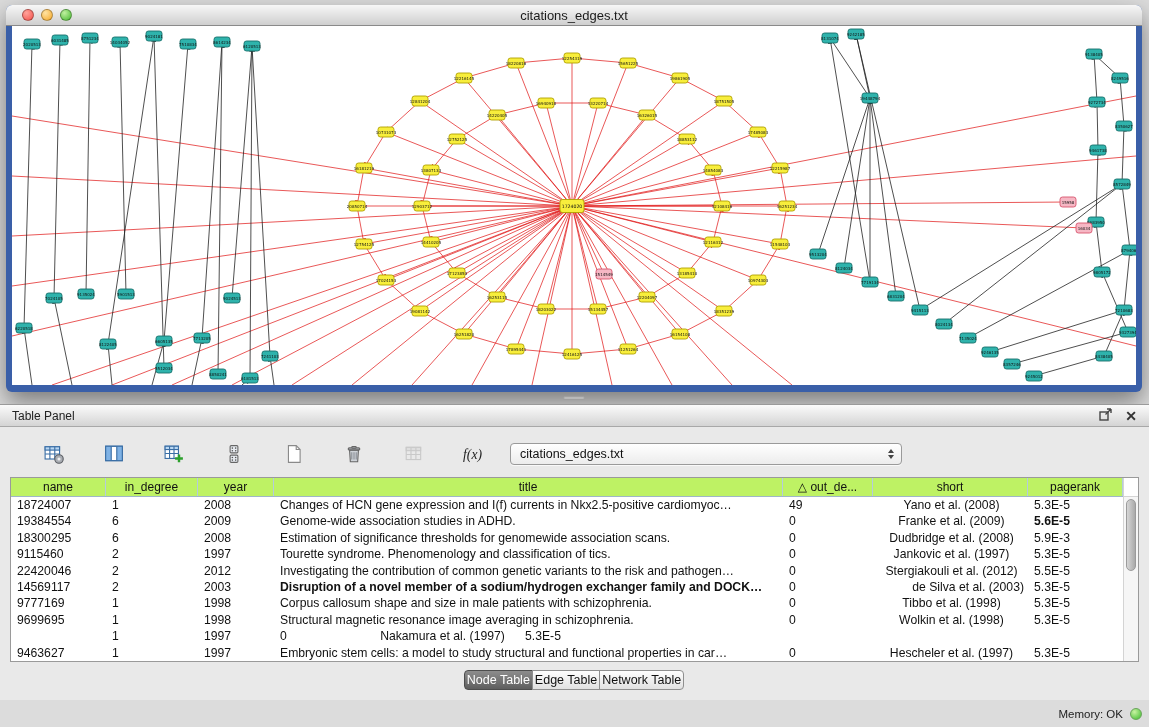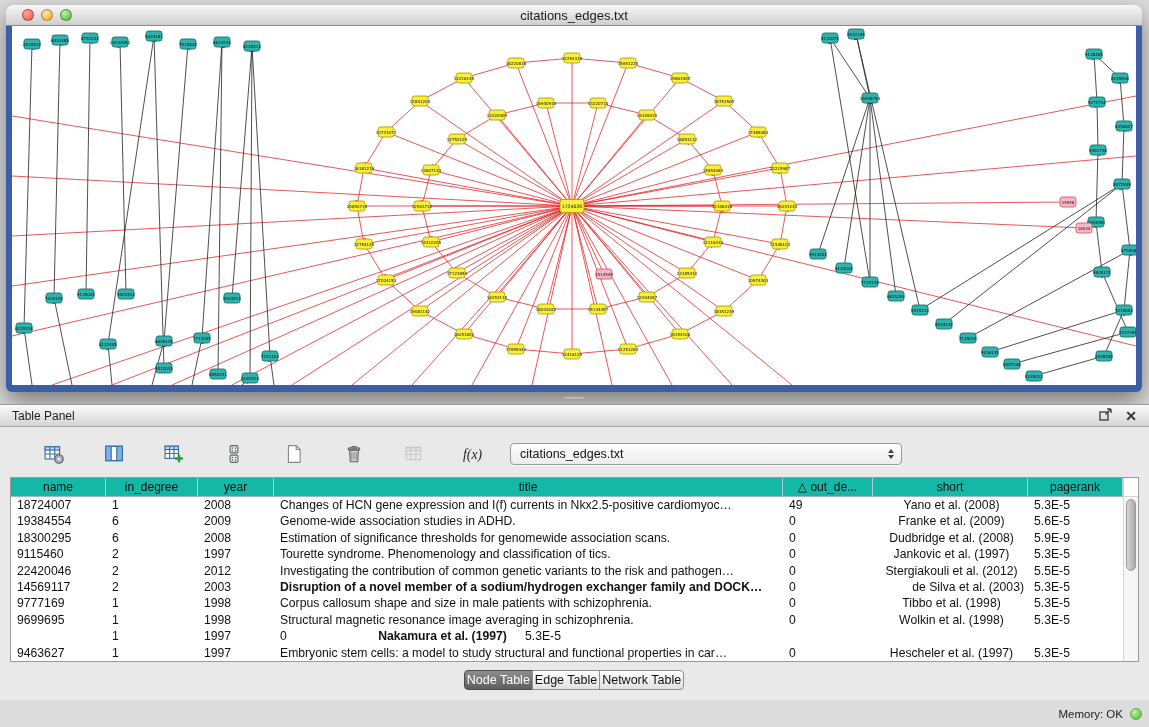--- a/index.html
+++ b/index.html
@@ -58,21 +58,21 @@
     padding:0 5px 0 9px; font-size:12.5px; color:#111;
     box-shadow:0 1px 0 rgba(255,255,255,.7);
   }
   .combo .val { flex:1; white-space:nowrap; overflow:hidden; }
   .stepper { display:flex; flex-direction:column; align-items:center; gap:2px; padding:0 2px; }
   .stepper .up   { width:0; height:0; border:3.5px solid transparent; border-bottom:4.5px solid #444; }
   .stepper .down { width:0; height:0; border:3.5px solid transparent; border-top:4.5px solid #444; }
 
   .table-wrap { position:relative; border:1px solid #9a9a9a; background:#fff; height:185px; overflow:hidden; }
   .tgrid { margin-right:15px; }
-  .thead { display:flex; height:19px; background:#14b8a6; border-bottom:1px solid #9fb6c8; }
+  .thead { display:flex; height:19px; background:#bef264; border-bottom:1px solid #9fb6c8; }
   .hcell {
     display:flex; align-items:center; justify-content:center;
     font-size:12px; color:#111; border-right:1px solid #b4cbdd;
     white-space:nowrap; overflow:hidden; flex-shrink:0;
   }
   .trow { display:flex; height:16.4px; background:#fff; }
   .tcell {
     font-size:12.2px; color:#111; padding:1px 4px 0 6px;
     white-space:nowrap; overflow:hidden; flex-shrink:0;
   }
@@ -766,30 +766,30 @@
               <div class="tcell center" style="width: 155px;">Yano et al. (2008)</div>
               <div class="tcell" style="width: 95px;">5.3E-5</div>
             </div>
             <div class="trow">
               <div class="tcell" style="width: 95px;">19384554</div>
               <div class="tcell" style="width: 92px;">6</div>
               <div class="tcell" style="width: 76px;">2009</div>
               <div class="tcell" style="flex: 1 1 0%;">Genome-wide association studies in ADHD.</div>
               <div class="tcell" style="width: 90px;">0</div>
               <div class="tcell center" style="width: 155px;">Franke et al. (2009)</div>
-              <div class="tcell" style="width: 95px;">5.6E-5</div>
+              <div class="tcell" style="width: 95px; font-weight: bold;">5.6E-5</div>
             </div>
             <div class="trow">
               <div class="tcell" style="width: 95px;">18300295</div>
               <div class="tcell" style="width: 92px;">6</div>
               <div class="tcell" style="width: 76px;">2008</div>
               <div class="tcell" style="flex: 1 1 0%;">Estimation of significance thresholds for genomewide association scans.</div>
               <div class="tcell" style="width: 90px;">0</div>
               <div class="tcell center" style="width: 155px;">Dudbridge et al. (2008)</div>
-              <div class="tcell" style="width: 95px;">5.9E-9</div>
+              <div class="tcell" style="width: 95px;">5.9E-3</div>
             </div>
             <div class="trow">
               <div class="tcell" style="width: 95px;">9115460</div>
               <div class="tcell" style="width: 92px;">2</div>
               <div class="tcell" style="width: 76px;">1997</div>
               <div class="tcell" style="flex: 1 1 0%;">Tourette syndrome. Phenomenology and classification of tics.</div>
               <div class="tcell" style="width: 90px;">0</div>
               <div class="tcell center" style="width: 155px;">Jankovic et al. (1997)</div>
               <div class="tcell" style="width: 95px;">5.3E-5</div>
             </div>
@@ -827,21 +827,21 @@
               <div class="tcell" style="flex: 1 1 0%;">Structural magnetic resonance image averaging in schizophrenia.</div>
               <div class="tcell" style="width: 90px;">0</div>
               <div class="tcell center" style="width: 155px;">Wolkin et al. (1998)</div>
               <div class="tcell" style="width: 95px;">5.3E-5</div>
             </div>
             <div class="trow">
               <div class="tcell" style="width: 95px; margin-top: 44px;">9465546</div>
               <div class="tcell" style="width: 92px;">1</div>
               <div class="tcell" style="width: 76px;">1997</div>
               <div class="tcell" style="width: 90px;">0</div>
-              <div class="tcell center" style="width: 155px; font-weight: bold;">Nakamura et al. (1997)</div>
+              <div class="tcell center" style="width: 155px;">Nakamura et al. (1997)</div>
               <div class="tcell" style="width: 95px;">5.3E-5</div>
             </div>
             <div class="trow">
               <div class="tcell" style="width: 95px;">9463627</div>
               <div class="tcell" style="width: 92px;">1</div>
               <div class="tcell" style="width: 76px;">1997</div>
               <div class="tcell" style="flex: 1 1 0%;">Embryonic stem cells: a model to study structural and functional properties in car…</div>
               <div class="tcell" style="width: 90px;">0</div>
               <div class="tcell center" style="width: 155px;">Hescheler et al. (1997)</div>
               <div class="tcell" style="width: 95px;">5.3E-5</div>

